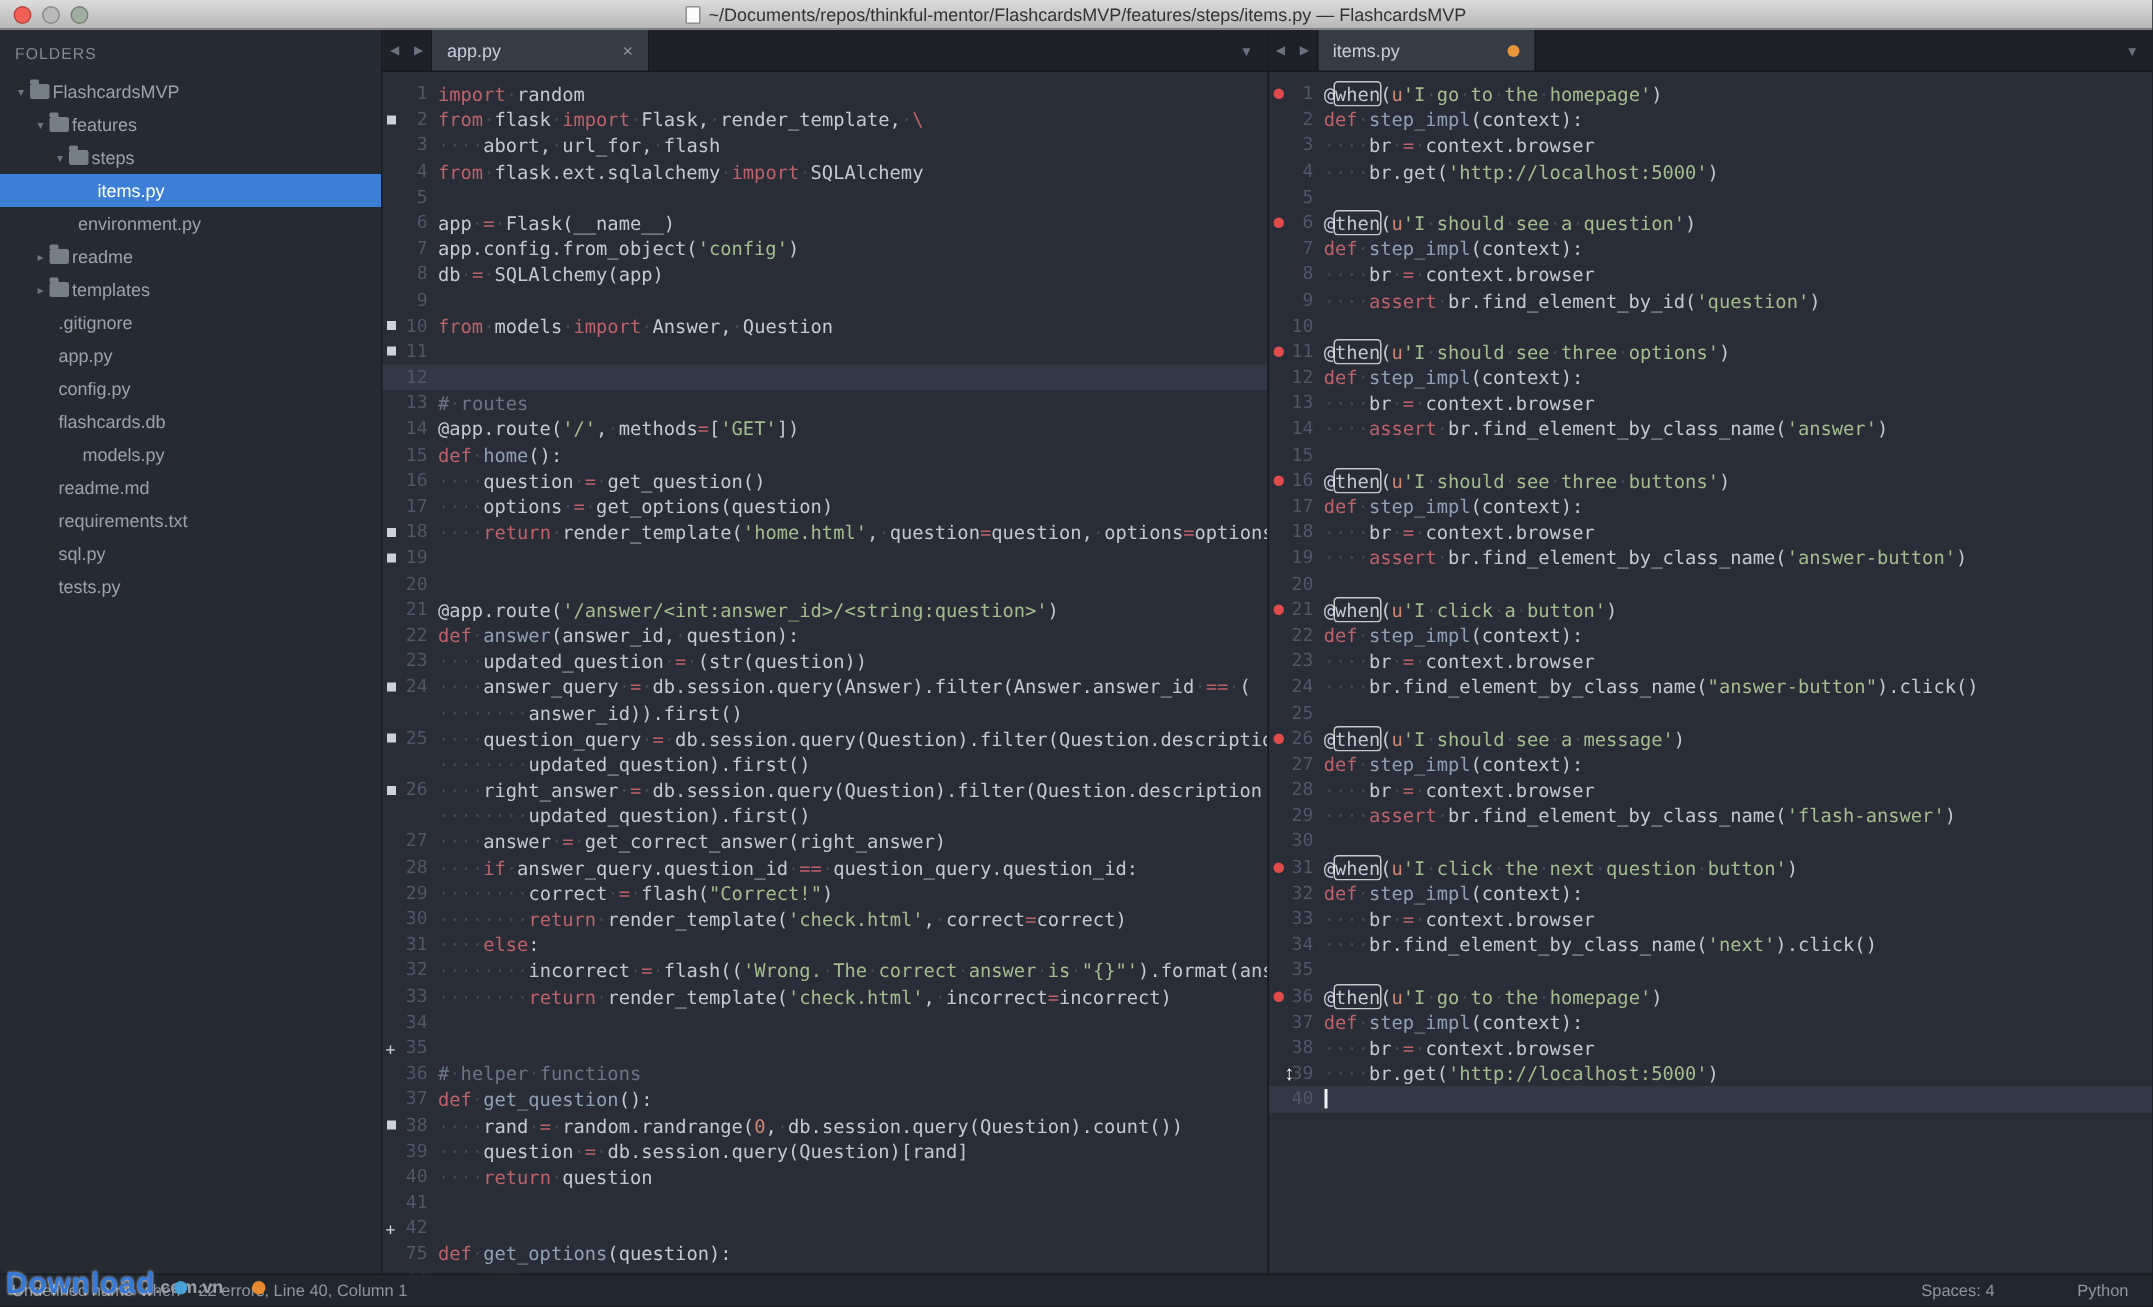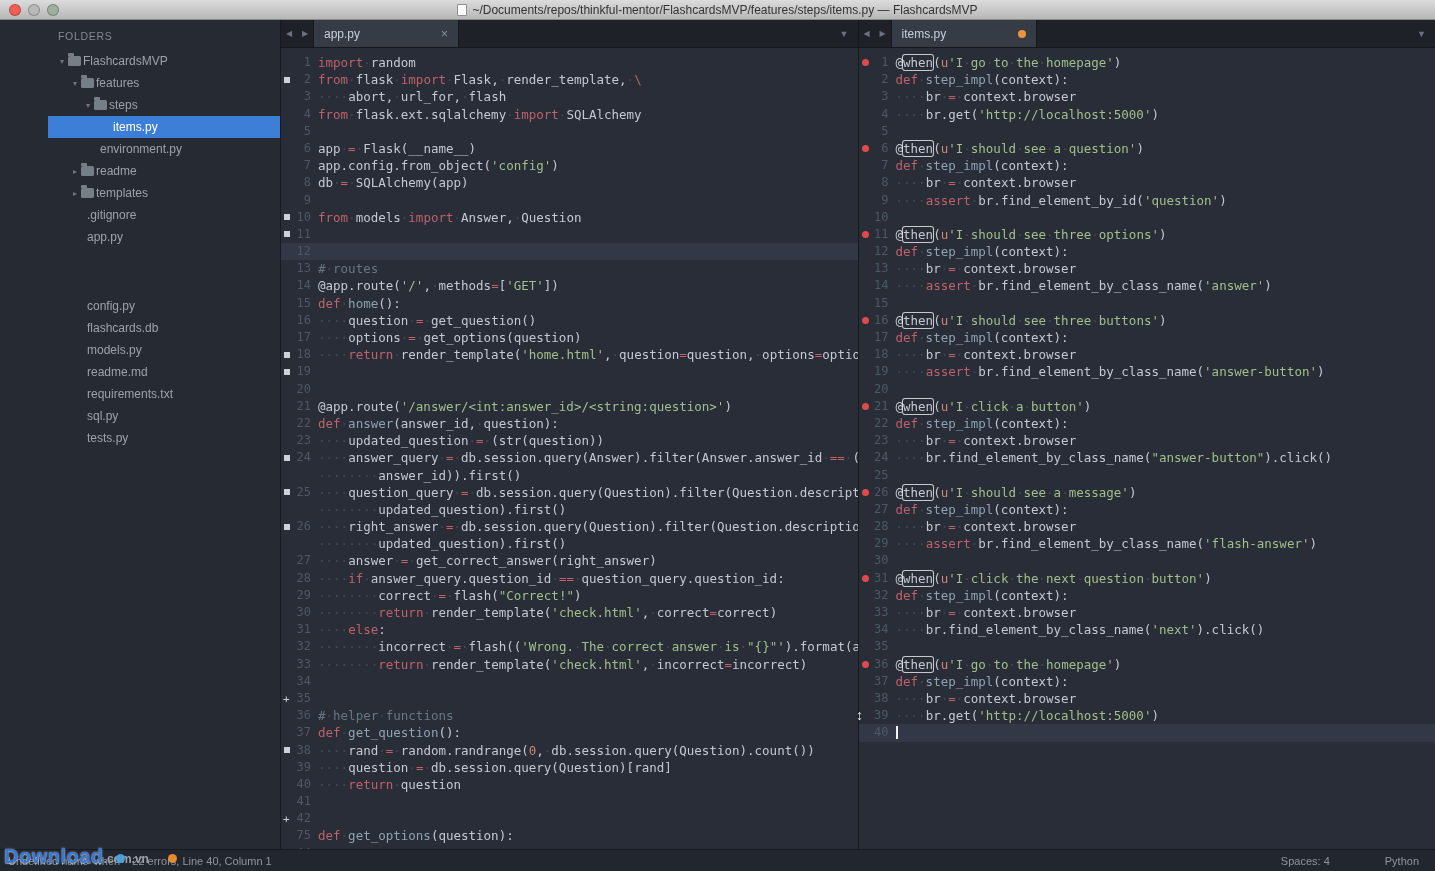--- a/index.html
+++ b/index.html
@@ -15,21 +15,21 @@
   .light.red { background: #f35f56; }
   .light.yellow { background: #b9b9b9; }
   .light.green { background: #9fae9f; }
   .title { margin: 17px auto; font-size: 12px; color: #333; display: flex; align-items: center; gap: 5px; white-space: nowrap; }
   .doc-icon { width: 10px; height: 12px; background: #fcfcfc; border: 1px solid #8f8f8f; border-radius: 1px; display: inline-block; }
 
   
   .main { flex: 1; display: flex; min-height: 0; }
 
   
-  .sidebar { width: 281px; flex: 0 0 auto; background: var(--sidebar-bg,#262a32); border-right: 1px solid #171a20; color: #9aa3ad; font-size: 12px; padding-top: 6px; overflow: hidden; padding-left: 48px; }
+  .sidebar { width: 255px; flex: 0 0 auto; background: var(--sidebar-bg,#262a32); border-right: 1px solid #171a20; color: #9aa3ad; font-size: 12px; padding-top: 6px; overflow: hidden; }
   .sb-header { font-size: 10.5px; letter-spacing: .7px; color: #828a93; padding: 4px 0 8px 10px; }
   .tree-row { height: 22px; display: flex; align-items: center; white-space: nowrap; cursor: default; }
   .tree-row.selected { background: var(--accent,#3d7fd6); color: #fff; }
   .tri { width: 12px; flex: 0 0 auto; font-size: 8px; color: #6e7681; text-align: center; }
   .fic { width: 13px; height: 10px; flex: 0 0 auto; background: #767e88; border-radius: 1.5px; position: relative; margin-right: 2px; }
   .fic::before { content: ""; position: absolute; top: -3px; left: 0; width: 6px; height: 3px; background: #767e88; border-radius: 1px 1px 0 0; }
   .tlabel { padding-left: 0; }
 
   
   .editors { flex: 1; display: flex; min-width: 0; }
@@ -129,27 +129,27 @@
             <span class="tri">▸</span>
             <span class="fic"></span>
             <span class="tlabel">templates</span>
           </div>
           <div class="tree-row" style="padding-left: 39px;">
             <span class="tlabel">.gitignore</span>
           </div>
           <div class="tree-row" style="padding-left: 39px;">
             <span class="tlabel">app.py</span>
           </div>
-          <div class="tree-row" style="padding-left: 39px; margin-top: 47px;">
+          <div class="tree-row" style="padding-left: 39px;">
             <span class="tlabel">config.py</span>
           </div>
           <div class="tree-row" style="padding-left: 39px; align-items: center;">
             <span class="tlabel">flashcards.db</span>
           </div>
-          <div class="tree-row" style="padding-left: 39px;">
+          <div class="tree-row" style="padding-left: 39px; margin-left: 16px;">
             <span class="tlabel">models.py</span>
           </div>
           <div class="tree-row" style="padding-left: 39px;">
             <span class="tlabel">readme.md</span>
           </div>
           <div class="tree-row" style="padding-left: 39px;">
             <span class="tlabel">requirements.txt</span>
           </div>
           <div class="tree-row" style="padding-left: 39px;">
             <span class="tlabel">sql.py</span>

